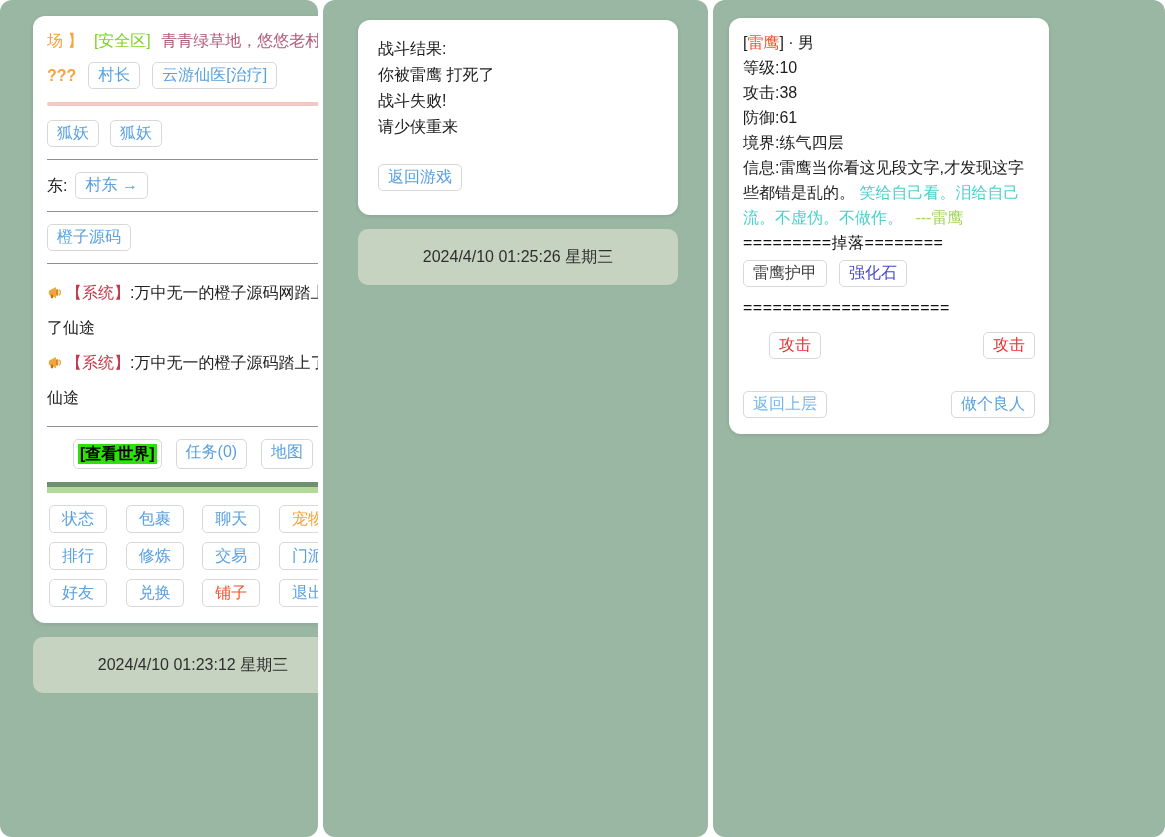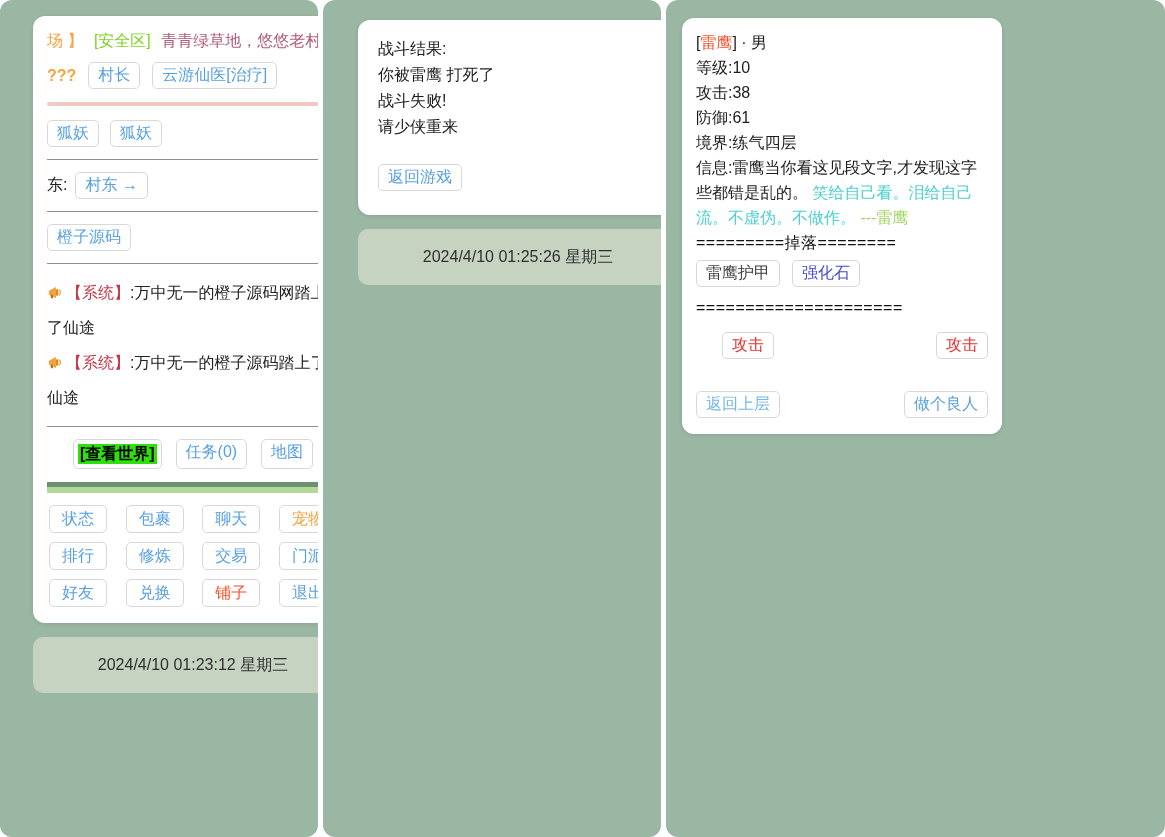--- a/index.html
+++ b/index.html
@@ -7,21 +7,21 @@
   body {
     width: 1165px; height: 837px;
     background: #ffffff;
     font-family: "Liberation Sans", "DejaVu Sans", sans-serif;
     font-size: 16px; color: #222;
     overflow: hidden;
   }
   .page { width: 1165px; height: 837px; display: flex; gap: 5px; background: #fff; }
   .column { background: #9ab7a3; border-radius: 12px; height: 837px; overflow: hidden; }
   .col1 { width: 318px; }
-  .col2 { width: 338px; }
+  .col2 { width: 385px; }
   .col3 { flex: 1; }
 
   .card {
     background: #fff; border-radius: 12px; width: 320px;
     margin: 16px auto 0 33px; padding: 12px 14px 16px;
     box-shadow: 0 1px 4px rgba(0,0,0,.10);
     line-height: 25px;
   }
   .col2 .card { margin: 20px auto 0 35px; padding: 16px 20px 24px; }
   .col3 .card { margin: 18px auto 0 16px; }
@@ -55,21 +55,21 @@
   .hdr-title { color: #b05a78; margin-left: 6px; }
   .hdr-line2 { margin-top: 8px; display: flex; align-items: center; gap: 12px; }
   .qmarks { color: #f5a33d; font-weight: bold; }
 
   .divider-pink { height: 4px; background: #f2c8c4; border-radius: 2px; margin: 13px 0 14px; }
   hr.gray { border: none; border-top: 1px solid #8f8f8f; margin: 12px 0; }
   .divider-double { margin: 13px 0 12px; }
   .divider-double .dark { height: 5px; background: #6f8f72; }
   .divider-double .light { height: 6px; background: #b2d89a; }
 
-  .row { display: flex; gap: 11px; }
+  .row { display: flex; align-items: center; gap: 11px; }
   .row.exit-row { gap: 8px; }
   .exit-label { color: #222; }
 
   .sysmsg { line-height: 33px; word-break: break-all; margin: 2px 0; }
   .sysmsg .tag { color: #c13a4a; }
   .msg-icon { display: inline-block; vertical-align: -2px; margin-right: 4px; }
 
   .world-row { display: flex; justify-content: center; gap: 14px; margin: 2px 0; }
   .view-world-btn { padding: 3px 4px; }
   .view-world-btn .hl {
@@ -82,21 +82,21 @@
     justify-content: space-between; row-gap: 9px; padding: 0 2px; margin-top: 12px;
   }
   .menu-btn { width: 58px; text-align: center; padding: 2px 0; }
 
   .battle-line { line-height: 26px; color: #1c1c1c; }
   .mid-btn-row { margin-top: 24px; }
 
   .npc-line { line-height: 25px; color: #1c1c1c; word-break: break-all; }
   .npc-name { color: #f4512c; }
   .info-quote { color: #48d1cc; }
-  .info-sign { color: #a2d45e; }
+  .info-sign { color: #a2d45e; margin-left: 8px; }
   .equals { color: #111; line-height: 25px; letter-spacing: 0.5px; }
   .drops-row { display: flex; gap: 12px; margin: 5px 0 8px; }
   .attack-row { display: flex; justify-content: space-between; margin: 12px 0 0; padding-left: 26px; }
   .back-row { display: flex; justify-content: space-between; margin-top: 32px; }
 </style>
 </head>
 <body>
 
 <div class="page">
 

